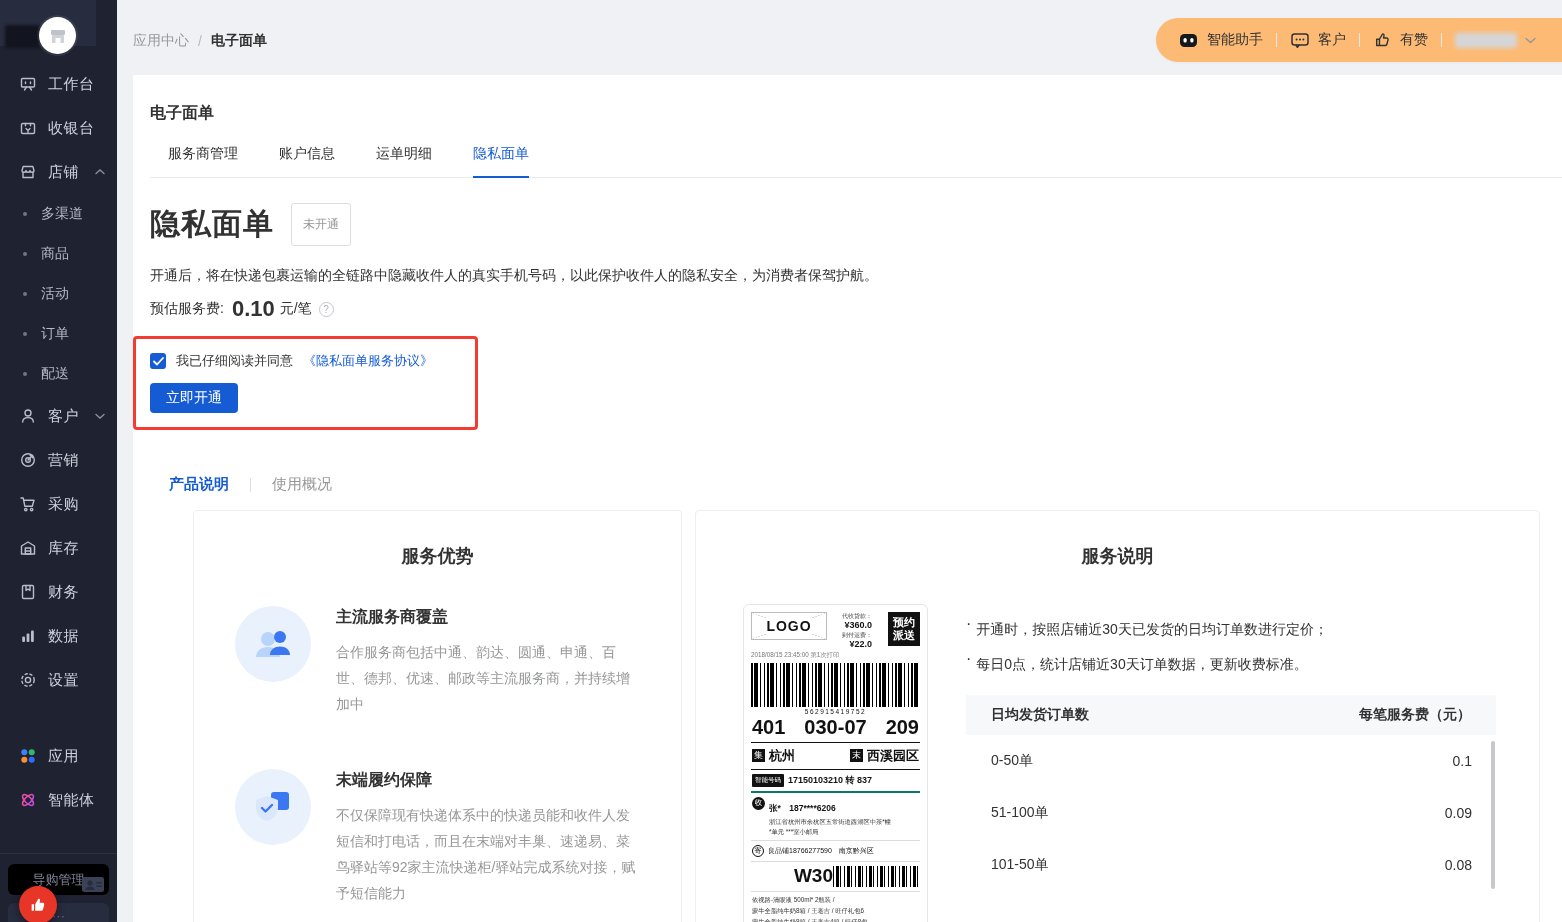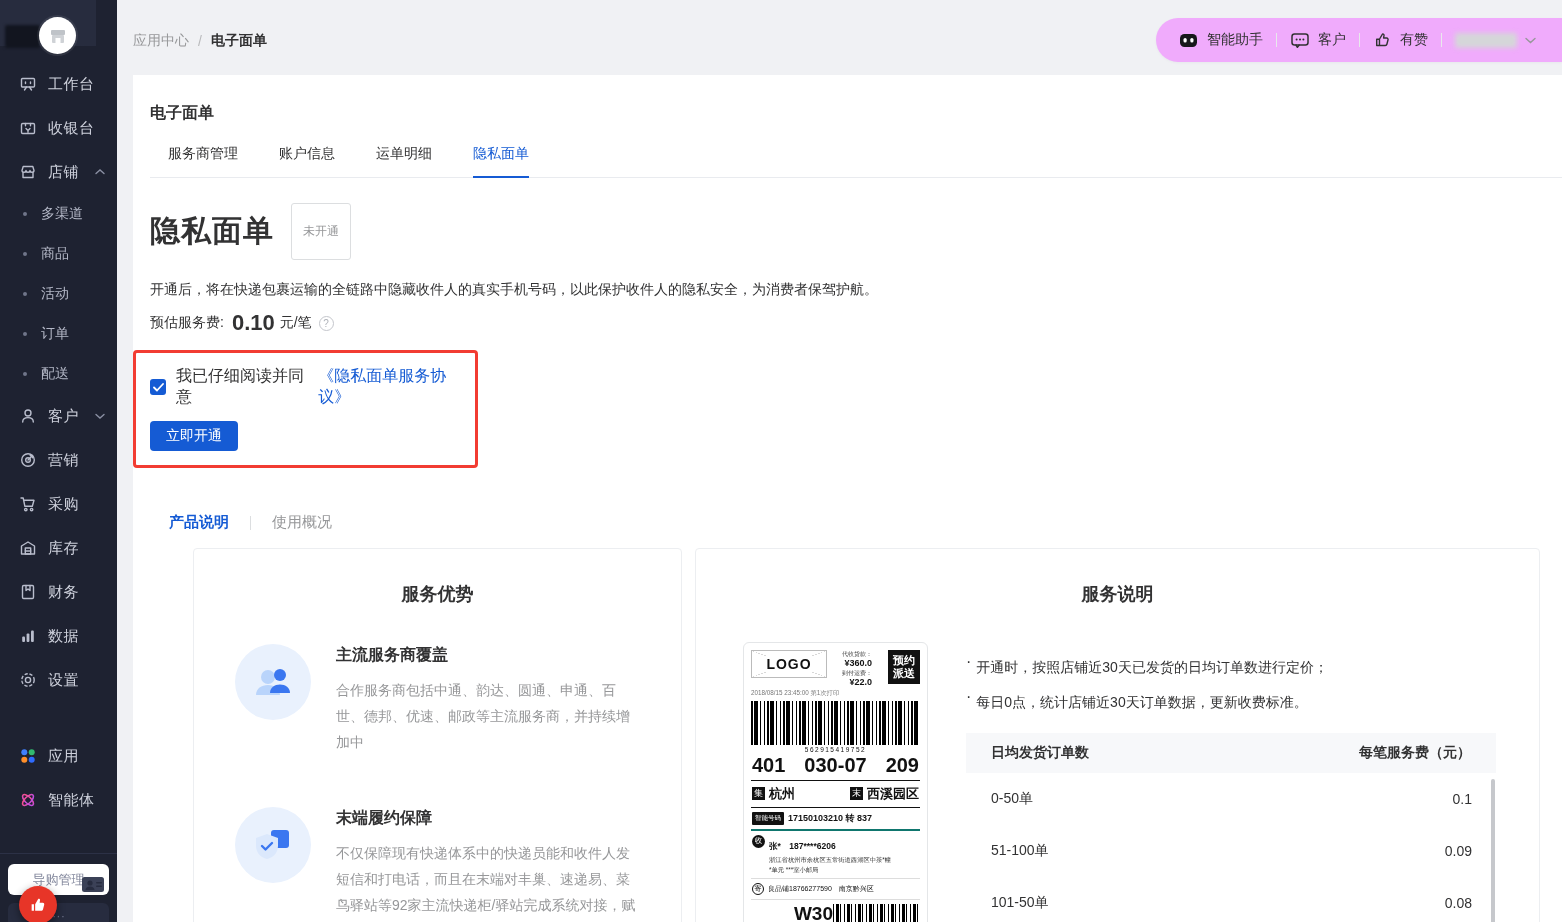--- a/index.html
+++ b/index.html
@@ -19,50 +19,50 @@
   .sb-blur{position:absolute;left:5px;top:25px;width:35px;height:23px;background:#12151f;filter:blur(1.5px);border-radius:2px}
   .sb-avatar{position:absolute;left:39px;top:17px;width:37px;height:37px;border-radius:50%;background:#fff;display:flex;align-items:center;justify-content:center;box-shadow:0 0 0 2px rgba(255,255,255,.08)}
   .sb-menu{flex:none}
   .si{display:flex;align-items:center;height:44px;padding:0 12px 0 19px;color:#ced1dc;font-size:15px;cursor:pointer}
   .si .lbl{margin-left:11px;letter-spacing:.5px}
   .si .caret{margin-left:auto}
   .ssub{display:flex;align-items:center;height:40px;padding-left:23px;color:#b4b8c7;font-size:14px;cursor:pointer}
   .ssub .dot{width:4px;height:4px;border-radius:50%;background:#70758a;margin-right:14px;flex:none}
   .menu-gap{height:32px}
   .sb-bottom{margin-top:auto;border-top:1px solid #2c3146;padding:10px 8px 0;position:relative;height:58px;flex:none}
-  .guide-btn{width:101px;height:31px;background:#ffffff;border-radius:6px;color:#81869b;font-size:13px;display:flex;align-items:center;justify-content:center;position:relative;cursor:pointer}
+  .guide-btn{width:101px;height:31px;background:#000000;border-radius:6px;color:#81869b;font-size:13px;display:flex;align-items:center;justify-content:center;position:relative;cursor:pointer}
   .guide-btn .gicon{position:absolute;right:5px;bottom:3px}
   .more-btn{width:101px;height:24px;background:#272c3f;border-radius:6px;margin-top:8px;color:#6b7087;font-size:13px;display:flex;align-items:center;justify-content:center;cursor:pointer}
   .notify-bubble{position:absolute;left:19px;top:32px;width:38px;height:38px;border-radius:50%;background:#e73528;display:flex;align-items:center;justify-content:center;box-shadow:0 3px 8px rgba(0,0,0,.45);cursor:pointer;z-index:3}
   
   .main{position:absolute;left:117px;top:0;right:0;height:922px}
   .breadcrumb{position:absolute;left:16px;top:32px;font-size:14px;display:flex;align-items:center;gap:9px;z-index:5}
   .bc-parent{color:#969799;cursor:pointer}
   .bc-sep{color:#b9babc}
   .bc-cur{color:#323233;font-weight:700}
-  .pill{position:absolute;right:0;top:18px;height:44px;background:#f0abfc;border-radius:22px 0 0 22px;display:flex;align-items:center;padding:0 26px 0 22px;gap:13px;box-shadow:0 1px 3px rgba(30,34,49,.04);z-index:6}
+  .pill{position:absolute;right:0;top:18px;height:44px;background:#fdba74;border-radius:22px 0 0 22px;display:flex;align-items:center;padding:0 26px 0 22px;gap:13px;box-shadow:0 1px 3px rgba(30,34,49,.04);z-index:6}
   .p-item{display:flex;align-items:center;gap:8px;font-size:14px;color:#323233;cursor:pointer;white-space:nowrap}
   .p-div{width:1px;height:14px;background:#e8e9eb}
   .blur-name{width:62px;height:15px;border-radius:2px;background:#d5d6d9;filter:blur(2.5px)}
   
   .panel{position:absolute;left:16px;top:75px;right:0;height:1200px;background:#fff;padding:28px 0 0 17px;box-sizing:border-box}
   .panel-title{font-size:16px;font-weight:700}
   .tabs{display:flex;gap:41px;margin-top:21px;padding-left:18px;border-bottom:1px solid #e9ebef}
   .tab{font-size:14px;color:#323233;padding-bottom:13px;cursor:pointer}
   .tab.active{color:#155bd4;border-bottom:2px solid #155bd4;margin-bottom:-1px}
   .h1-row{display:flex;align-items:center;margin-top:25px}
   .h1{font-size:30px;font-weight:700;letter-spacing:1px}
-  .badge{margin-left:17px;font-size:12px;color:#969799;border:1px solid #dcdee0;border-radius:3px;padding:19px 11px}
+  .badge{margin-left:17px;font-size:12px;color:#969799;border:1px solid #dcdee0;border-radius:3px;padding:12px 11px}
   .desc{margin-top:21px;font-size:14px}
   .fee{margin-top:11px;display:flex;align-items:center;font-size:14px}
   .fee .val{font-size:22px;font-weight:700;margin:0 5px 0 8px}
   .qmark{width:15px;height:15px;border:1px solid #c4c6cc;border-radius:50%;color:#aeb1b8;font-size:10px;display:flex;align-items:center;justify-content:center;margin-left:7px;box-sizing:border-box;cursor:pointer}
   .qmark:after{content:"?"}
   .redbox{margin:14px 0 0 -17px;width:345px;border:3px solid #f23c32;border-radius:4px;padding:13px 10px 14px 14px;box-sizing:border-box}
-  .agree{display:flex;align-items:center;font-size:16px}
+  .agree{display:flex;align-items:center;font-size:13px}
   .cb{width:16px;height:16px;background:#155bd4;border-radius:3px;display:flex;align-items:center;justify-content:center;margin-right:10px;flex:none;cursor:pointer}
   .link{color:#155bd4;margin-left:10px;cursor:pointer;text-decoration:none;font-weight:500}
   .open-btn{margin-top:13px;width:88px;height:30px;background:#155bd4;color:#fff;font-size:14px;border:none;border-radius:4px;cursor:pointer;font-family:inherit}
   .subtabs{display:flex;align-items:center;margin-top:45px;padding-left:19px;font-size:15px}
   .stab-active{color:#155bd4;font-weight:700;cursor:pointer}
   .stab{color:#969799;cursor:pointer}
   .stab-div{width:1px;height:14px;background:#dcdee0;margin:0 21px}
   
   .cards{display:flex;gap:13px;margin:16px 0 0 43px}
   .card{background:#fff;border:1px solid #eceef1;border-radius:4px;box-sizing:border-box;padding-top:33px}

